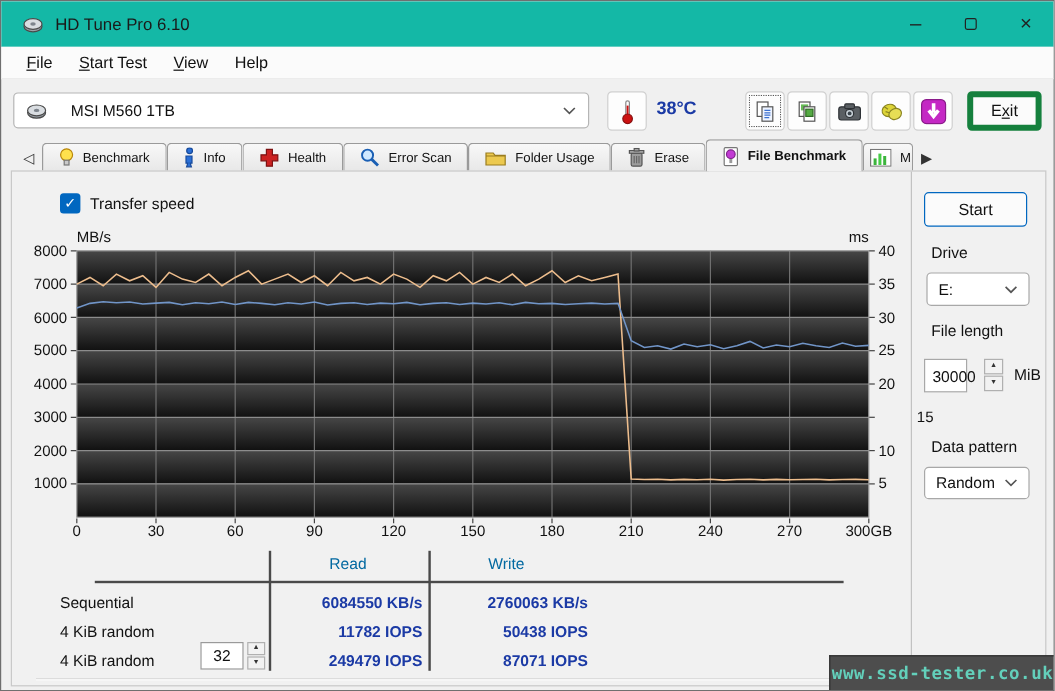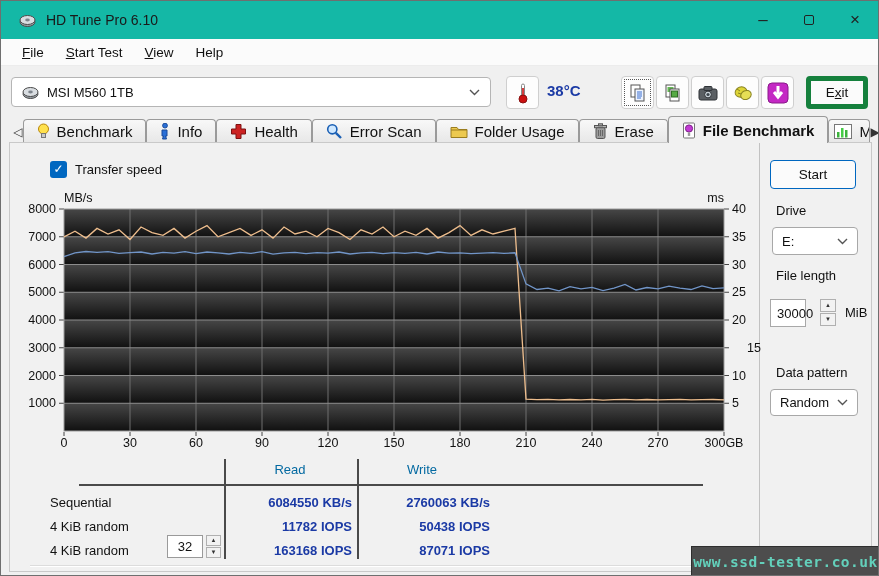--- a/index.html
+++ b/index.html
@@ -10,32 +10,32 @@
   .title-text{font-size:14px;color:#1a1a1a;margin-left:10px;}
   .win-controls{position:absolute;top:0;right:0;height:38px;display:flex;}
   .win-btn{width:46px;height:38px;display:flex;align-items:center;justify-content:center;color:#222;font-size:17px;}
   .max-glyph{display:inline-block;width:10px;height:10px;border:1.3px solid #222;border-radius:2px;}
   
   .menubar{position:absolute;top:38px;left:0;right:0;height:27px;background:#fbfbfb;display:flex;align-items:center;padding-left:10px;border-bottom:1px solid #ececec;}
   .menu-item{padding:0 11px;font-size:13.5px;color:#111;}
   .menu-item .accel{text-decoration:underline;}
   
   .toolbar{position:absolute;top:66px;left:0;right:0;height:49px;}
-  .drive-combo{position:absolute;left:10px;top:10px;width:480px;height:30px;background:#fff;border:1px solid #b5b5b5;border-radius:4px;display:flex;align-items:center;padding:0 10px;gap:8px;font-size:13px;color:#111;}
+  .drive-combo{position:absolute;left:10px;top:10px;width:480px;height:30px;background:#fff;border:1px solid #b5b5b5;border-radius:4px;display:flex;align-items:center;padding:0 10px;gap:20px;font-size:13px;color:#111;}
   .drive-combo .chev{margin-left:auto;}
   .tool-btn{width:33px;height:33px;background:#fdfdfd;border:1px solid #cfcfcf;border-radius:4px;display:flex;align-items:center;justify-content:center;}
   .temp-btn{position:absolute;left:505px;top:9px;}
   .temp-text{position:absolute;left:546px;top:15px;font-size:15px;font-weight:bold;color:#1b3aa5;}
   .iconbtns{position:absolute;left:620px;top:9px;display:flex;gap:2px;}
   .iconbtns .tool-btn.focused{outline:1px dotted #555;outline-offset:-4px;}
   .exit-btn{position:absolute;left:805px;top:9px;width:62px;height:33px;background:#fbfbfb;border:5px solid #15803d;border-radius:4px;display:flex;align-items:center;justify-content:center;font-size:13.5px;color:#111;}
   
   .tabrow{position:absolute;top:115px;left:0;width:879px;height:27px;display:flex;align-items:flex-end;padding-left:12px;}
   .tab-scroll{width:22px;font-size:12px;color:#333;text-align:center;padding-bottom:4px;}
-  .tab{height:24px;border:1px solid #9a9a9a;border-bottom:none;border-radius:4px 4px 0 0;display:flex;align-items:center;gap:7px;padding:0 13px;font-size:15px;color:#111;background:linear-gradient(#f8f8f8,#e7e7e7);white-space:nowrap;}
+  .tab{height:24px;border:1px solid #9a9a9a;border-bottom:none;border-radius:4px 4px 0 0;display:flex;align-items:center;gap:7px;padding:0 13px;font-size:11px;color:#111;background:linear-gradient(#f8f8f8,#e7e7e7);white-space:nowrap;}
   .tab.active{height:27px;background:#f1f1f1;font-weight:bold;position:relative;z-index:3;}
   .tab.partial{width:42px;overflow:hidden;padding:0 5px;}
   
   .page{position:absolute;left:8px;top:141px;width:863px;height:430px;background:#f1f1f1;border:1px solid #c9c9c9;}
   .panel-sep{position:absolute;left:749px;top:0;width:1px;height:428px;background:#c2c2c2;}
   .checkbox{position:absolute;left:40px;top:18px;width:17px;height:17px;background:#0067c0;border-radius:3px;color:#fff;font-size:12px;line-height:16px;text-align:center;}
   .checkbox-label{position:absolute;left:65px;top:19px;font-size:13px;color:#111;text-align:right;}
   
   .plot-bg{position:absolute;left:54px;top:66px;width:660px;height:222px;background:repeating-linear-gradient(180deg,#474747 0px,#111 27.7px);}
   .plot-svg{position:absolute;left:48px;top:60px;}
@@ -319,21 +319,21 @@
         <div class="ytick" style="left:2px;top:197.75px;">3000</div>
         <div class="ytick" style="left:2px;top:225.5px;">2000</div>
         <div class="ytick" style="left:2px;top:253.25px;">1000</div>
       </div>
       <div id="yticksR">
         <div class="ytick-r" style="left:722px;top:59px;">40</div>
         <div class="ytick-r" style="left:722px;top:86.75px;">35</div>
         <div class="ytick-r" style="left:722px;top:114.5px;">30</div>
         <div class="ytick-r" style="left:722px;top:142.25px;">25</div>
         <div class="ytick-r" style="left:722px;top:170px;">20</div>
-        <div class="ytick-r" style="left:737px;top:197.75px;">15</div>
+        <div class="ytick-r" style="left:754px;top:197.75px;">15</div>
         <div class="ytick-r" style="left:722px;top:225.5px;">10</div>
         <div class="ytick-r" style="left:722px;top:253.25px;">5</div>
       </div>
       <div id="xticks">
         <div class="xtick" style="left:26px;top:293px;">0</div>
         <div class="xtick" style="left:92px;top:293px;">30</div>
         <div class="xtick" style="left:158px;top:293px;">60</div>
         <div class="xtick" style="left:224px;top:293px;">90</div>
         <div class="xtick" style="left:290px;top:293px;">120</div>
         <div class="xtick" style="left:356px;top:293px;">150</div>
@@ -351,21 +351,21 @@
     <div class="vline" style="left:347px;top:316px;width:2px;height:100px;"></div>
 
     <div class="row-label" style="top:352px;">Sequential</div>
     <div class="row-label" style="top:376px;">4 KiB random</div>
     <div class="row-label" style="top:400px;">4 KiB random</div>
 
     <div class="val" style="left:190px;top:352px;width:152px;">6084550 KB/s</div>
     <div class="val" style="left:332px;top:352px;width:148px;">2760063 KB/s</div>
     <div class="val" style="left:190px;top:376px;width:152px;">11782 IOPS</div>
     <div class="val" style="left:332px;top:376px;width:148px;">50438 IOPS</div>
-    <div class="val" style="left:190px;top:400px;width:152px;">163168 IOPS</div>
+    <div class="val" style="left:190px;top:400px;width:152px;">249479 IOPS</div>
     <div class="val" style="left:332px;top:400px;width:148px;">87071 IOPS</div>
 
     <div class="spin-box" style="left:157px;top:392px;width:36px;height:23px;line-height:21px;">32</div>
     <div class="spin-btns" style="left:196px;top:392px;">
       <div class="spin-btn">▲</div>
       <div class="spin-btn">▼</div>
     </div>
     <div class="bottom-line"></div>
 
     <div class="start-btn">Start</div>

